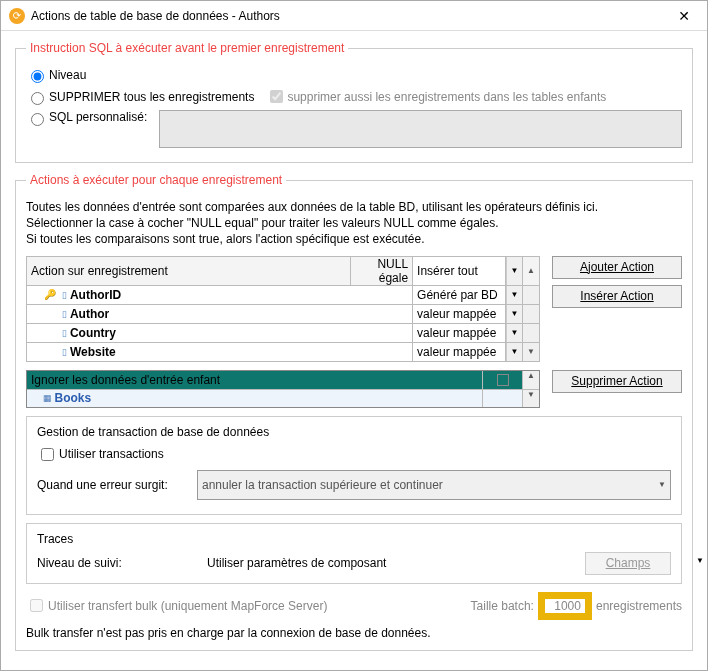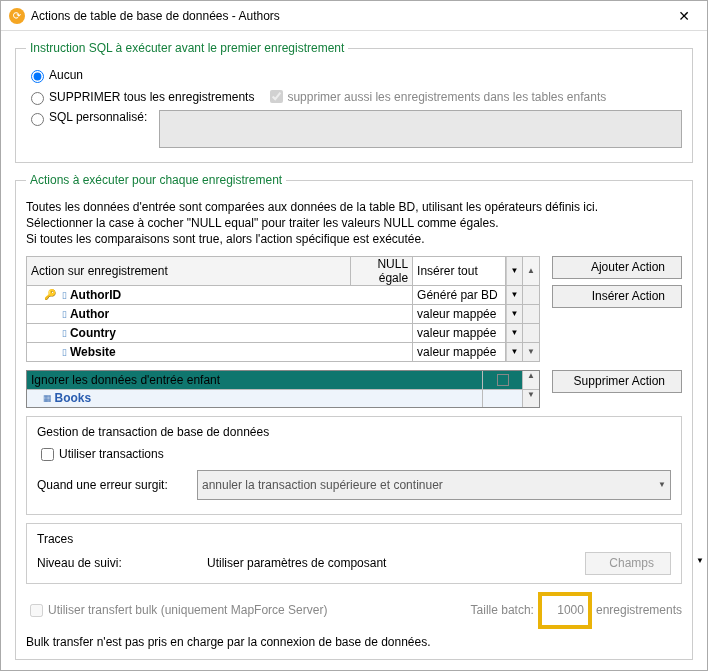--- a/index.html
+++ b/index.html
@@ -4,32 +4,32 @@
 <style>
   * { box-sizing: border-box; font-family: "Segoe UI", Tahoma, sans-serif; font-size: 12px; }
   body { margin: 0; background: #fff; color: #000; }
   .window { width: 708px; height: 671px; border: 1px solid #aaa; display: flex; flex-direction: column; background: #fff; }
   .titlebar { height: 30px; display: flex; align-items: center; padding: 0 8px; border-bottom: 1px solid #ddd; }
   .titlebar .icon { width: 16px; height: 16px; background: #f5a623; border-radius: 50%; display: flex; align-items: center; justify-content: center; margin-right: 6px; font-size: 10px; color: #fff; }
   .titlebar .title { flex: 1; }
   .titlebar .close { width: 30px; text-align: center; font-size: 14px; cursor: default; }
   .content { flex: 1; padding: 10px 14px 8px 14px; overflow: hidden; }
   fieldset { border: 1px solid #ccc; margin: 0 0 10px 0; padding: 8px 10px 10px 10px; }
-  legend { padding: 0 4px; color: #15803d; margin-top: 41px; }
+  legend { padding: 0 4px; color: #ef4444; margin-top: 41px; }
   .radio-row { display: flex; align-items: center; margin: 4px 0; }
   .radio-row input[type=radio] { margin-right: 5px; }
   .radio-row label { margin-right: 8px; }
   .check-inline { color: #888; margin-left: 4px; display: flex; align-items: center; }
   .check-inline input { margin-right: 4px; }
   .sql-box { flex: 1; height: 38px; border: 1px solid #aaa; background: #e8e8e8; margin-left: 4px; }
   .desc { margin: 4px 0 8px 0; line-height: 1.35; }
   .grid-area { display: flex; gap: 12px; }
   .grid-left { flex: 1; }
   .grid-right { width: 130px; display: flex; flex-direction: column; gap: 6px; }
-  .btn { height: 23px; border: 1px solid #999; background: #f0f0f0; cursor: default; text-align: right; line-height: 21px; padding: 0 16px; }
+  .btn { height: 23px; border: 1px solid #999; background: #f0f0f0; cursor: default; text-align: center; line-height: 21px; padding: 0 16px; text-decoration: underline; }
   table.grid { border-collapse: collapse; width: 100%; border: 1px solid #888; }
   table.grid th, table.grid td { border: 1px solid #bbb; padding: 0; height: 19px; vertical-align: middle; }
   table.grid th { background: #f4f4f4; font-weight: normal; text-align: left; padding: 0 4px; }
   table.grid th.nulleq { text-align: right; padding-right: 4px; width: 62px; }
   .col-cell { display: flex; align-items: center; padding-left: 16px; }
   .col-cell .key { display: inline-flex; width: 16px; justify-content: center; margin-right: 3px; font-size: 10px; }
   .pk { color: #c09000; }
   .colicon { color: #5a8fc8; font-size: 9px; margin-right: 3px; }
   .col-name { font-weight: bold; }
   .dd { display: flex; align-items: stretch; height: 100%; }
@@ -53,21 +53,21 @@
   .chk-row input { margin-right: 5px; }
   .row-label-sel { display: flex; align-items: center; margin: 6px 0; }
   .row-label-sel .lbl { width: 160px; }
   .row-label-sel select, .row-label-sel .fakesel { flex: 1; height: 30px; border: 1px solid #999; background: #f0f0f0; color: #555; padding: 0 4px; position: relative; display: flex; align-items: center; }
   .fakesel .arrow { position: absolute; right: 4px; font-size: 8px; }
   .traces-row { display: flex; align-items: center; gap: 10px; }
   .btn-disabled { color: #999; border-color: #ccc; background: #f4f4f4; }
   .bulk-row { display: flex; align-items: center; margin-top: 8px; color: #888; }
   .bulk-row input[type=checkbox] { margin-right: 5px; }
   .bulk-row .spacer { flex: 1; }
-  .bulk-row .numbox { width: 54px; height: 37px; border: 4px solid #eab308; text-align: right; padding: 0 4px; color: #888; margin: 0 4px; display: inline-flex; align-items: center; justify-content: flex-end; }
+  .bulk-row .numbox { width: 54px; height: 28px; border: 7px solid #eab308; text-align: right; padding: 0 4px; color: #888; margin: 0 4px; display: inline-flex; align-items: center; justify-content: flex-end; }
   .note { margin-top: 6px; }
   .footer { border-top: 1px solid #ddd; padding: 10px 14px; display: flex; justify-content: flex-end; gap: 8px; }
   .footer .btn { width: 86px; }
   .footer .btn.primary { border: 2px solid #0a64c2; line-height: 19px; }
   .mini-chk { width: 12px; height: 12px; border: 1px solid #888; display: inline-block; }
 </style>
 </head>
 <body>
 
 <div class="window">
@@ -76,21 +76,21 @@
     <span class="title">Actions de table de base de données - Authors</span>
     <span class="close">✕</span>
   </div>
 
   <div class="content">
 
     <fieldset>
       <legend>Instruction SQL à exécuter avant le premier enregistrement</legend>
       <div class="radio-row">
         <input type="radio" name="sqlopt" checked="" style="">
-        <label>Aucun</label>
+        <label>Niveau</label>
       </div>
       <div class="radio-row">
         <input type="radio" name="sqlopt" style="">
         <label>SUPPRIMER tous les enregistrements</label>
         <span class="check-inline">
           <input type="checkbox" checked="" disabled="" style="">
           <span>supprimer aussi les enregistrements dans les tables enfants</span>
         </span>
       </div>
       <div class="radio-row" style="align-items:flex-start;">

